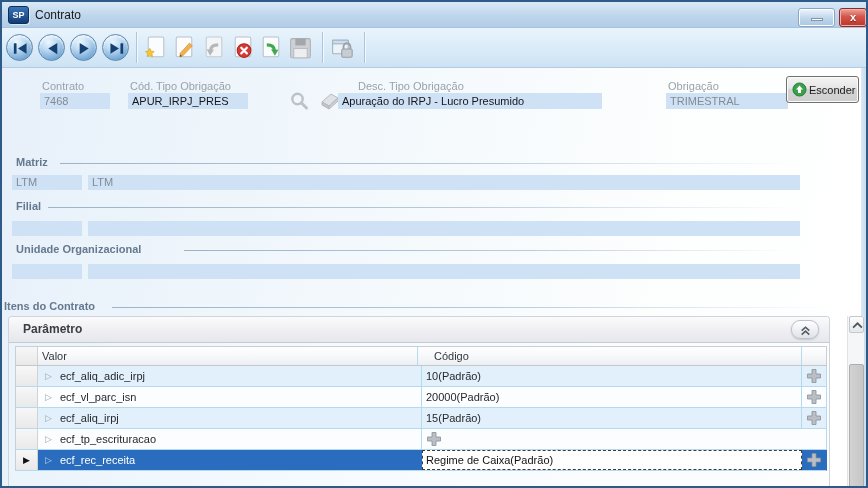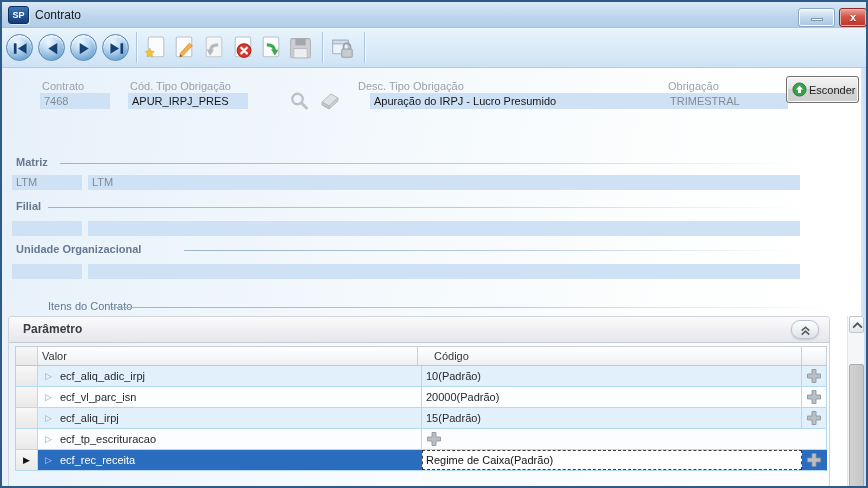--- a/index.html
+++ b/index.html
@@ -50,21 +50,21 @@
   .fld.gray{color:#828b94;}
   .fld.dark{color:#15161a;}
 
   .esconder{position:absolute;left:784px;top:8px;width:73px;height:27px;border-radius:3px;
     background:linear-gradient(180deg,#f4f4f4 0%,#e6e6e6 45%,#d4d4d4 50%,#cfcfcf 100%);
     border:1px solid #707070;box-shadow:inset 0 0 0 1px #fbfbfb;
     font-size:11px;color:#1c1c1c;text-align:left;padding-left:22px;line-height:25px;}
   .esconder svg{position:absolute;left:5px;top:5px;}
 
   .seclbl{position:absolute;font-size:11px;font-weight:bold;color:#64798f;white-space:nowrap;}
-  .grplbl{position:absolute;font-size:11px;font-weight:normal;color:#64798f;white-space:nowrap;margin-left:44px;}
+  .grplbl{position:absolute;font-size:11px;font-weight:bold;color:#64798f;white-space:nowrap;}
   .secline{position:absolute;height:1px;
     background:linear-gradient(90deg,#9cb3c9 0%,#b9cbdc 55%,rgba(255,255,255,0) 100%);}
 
   
   .panel{position:absolute;left:6px;top:248px;width:822px;height:174px;
     border:1px solid #cfd3da;border-bottom:none;border-radius:4px 4px 0 0;
     background:linear-gradient(100deg,#eaf3fb 0%,#f7fbfe 45%,#fdfdfe 100%);}
   .panel-hd{position:absolute;left:0;top:0;right:0;height:26px;border-radius:3px 3px 0 0;
     background:linear-gradient(180deg,#fbfbfc 0%,#efeff3 55%,#e6e7ec 100%);
     border-bottom:1px solid #c6cad1;}
@@ -213,21 +213,21 @@
     </div>
     <div style="position:absolute;left:312px;top:20px;width:26px;height:26px">
       <svg width="26" height="26" viewBox="0 0 26 26">
         <polygon points="8,14 17,6 24,10 15,18" fill="#dfe3e7" stroke="#b4bac0"></polygon>
         <polygon points="8,14 15,18 15,21 8,17" fill="#bfc5cb" stroke="#b4bac0"></polygon>
         <polygon points="15,18 24,10 24,13 15,21" fill="#ccd1d6" stroke="#b4bac0"></polygon>
       </svg>
     </div>
 
     <div class="lbl" style="left:356px;top:12px">Desc. Tipo Obrigação</div>
-    <div class="fld dark" style="left:368px;top:25px;width:312px">Apuração do IRPJ - Lucro Presumido</div>
+    <div class="fld dark" style="left:336px;top:25px;width:264px">Apuração do IRPJ - Lucro Presumido</div>
 
     <div class="lbl" style="left:666px;top:12px">Obrigação</div>
     <div class="fld gray" style="left:664px;top:25px;width:122px">TRIMESTRAL</div>
 
     <button class="esconder">
       <svg width="15" height="15" viewBox="0 0 16 16">
         <circle cx="8" cy="8" r="7" fill="#3aa04a" stroke="#2a7d37"></circle>
         <path d="M8 3.8 L11.8 8 H9.6 V11.8 H6.4 V8 H4.2 Z" fill="#ffffff"></path>
       </svg>
       <span>Esconder</span>

